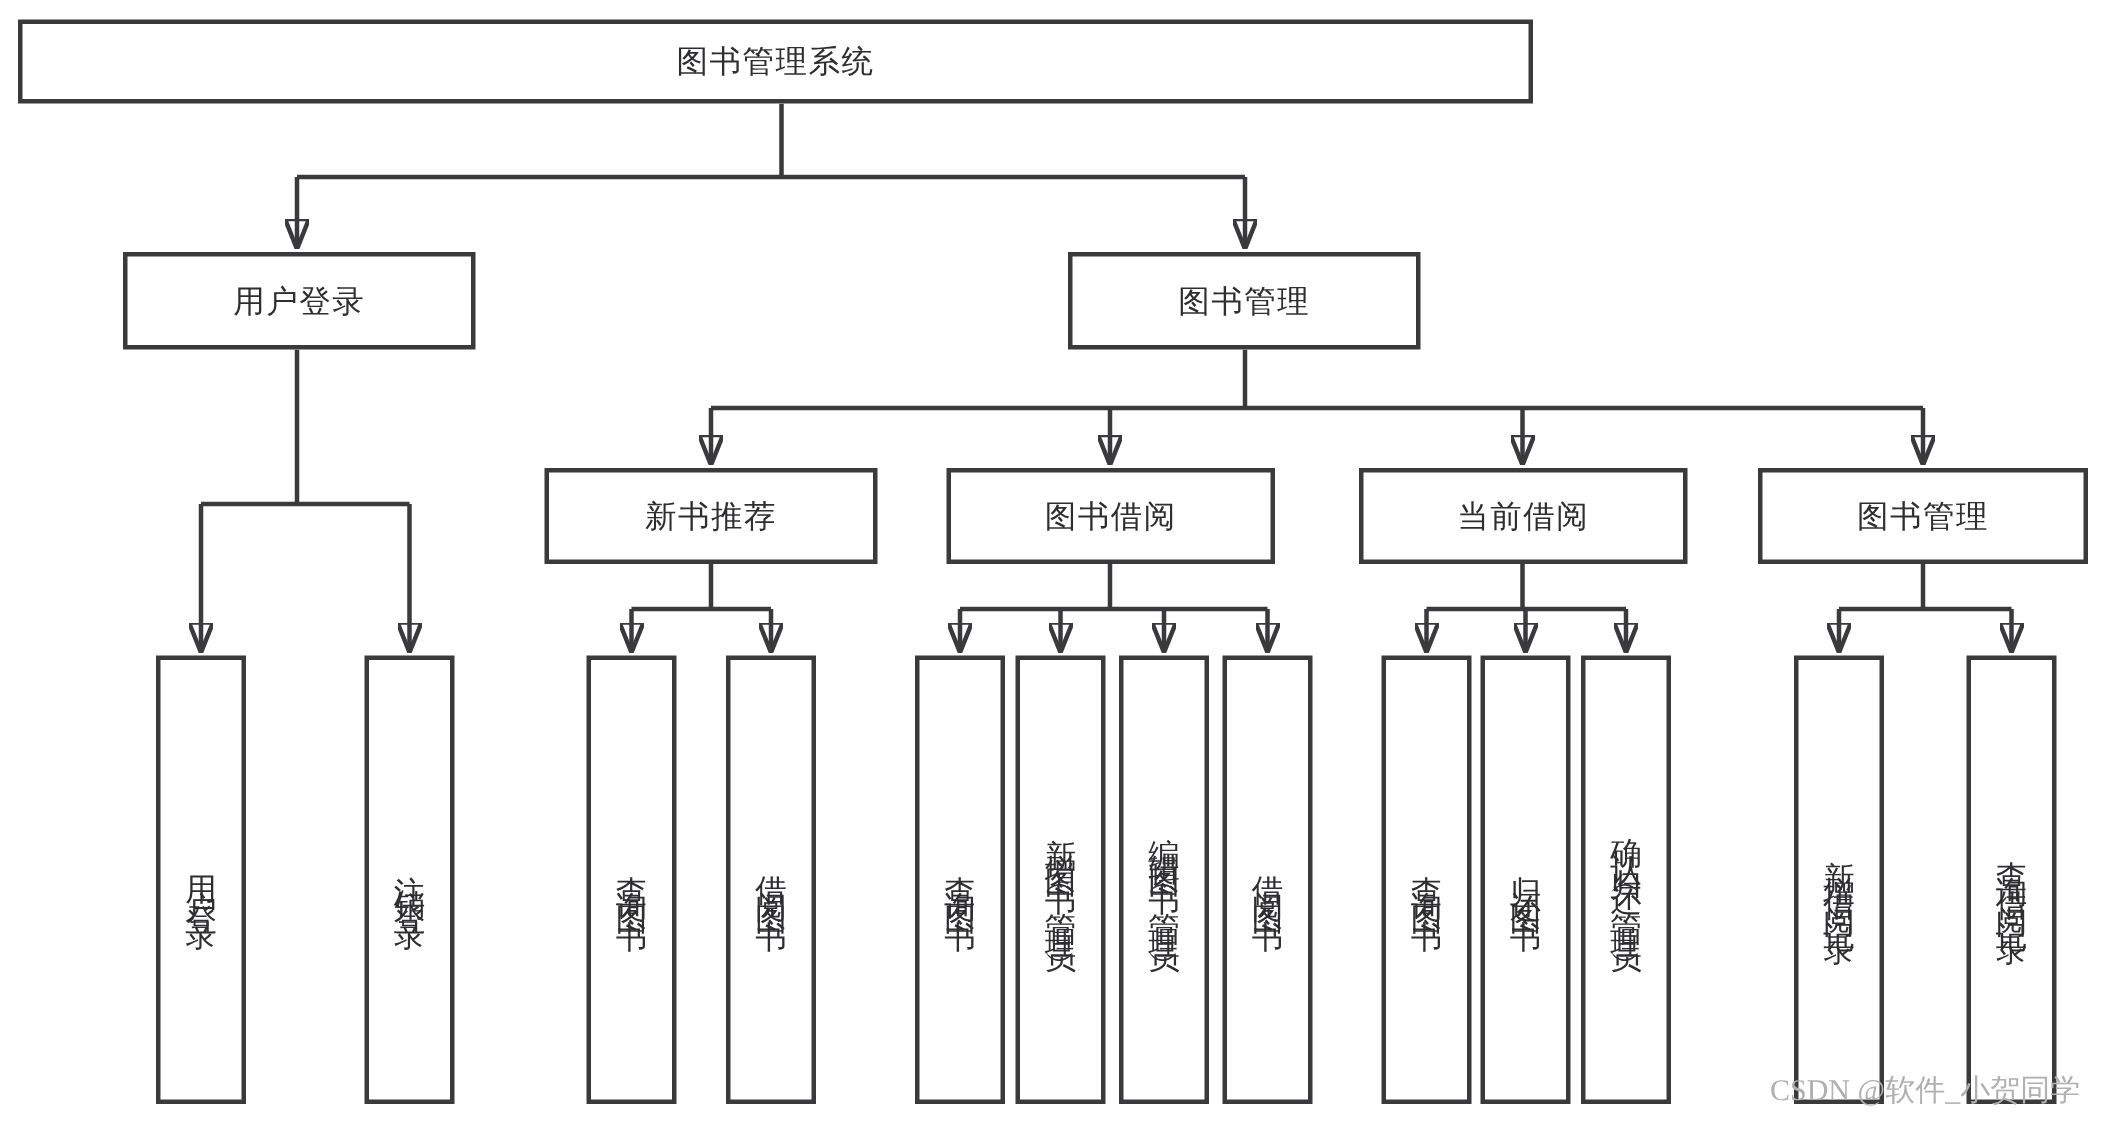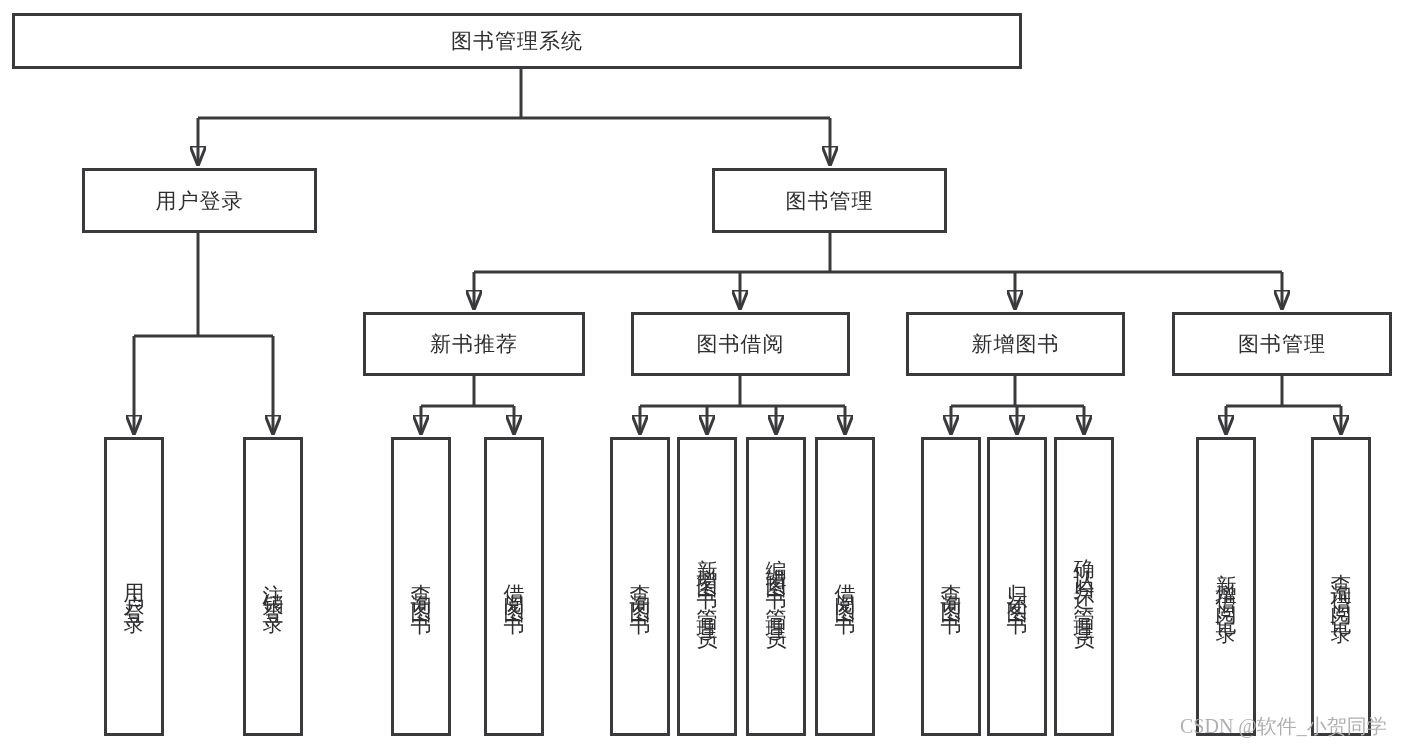--- a/index.html
+++ b/index.html
@@ -119,21 +119,21 @@
     </g>
   </svg>
 
   <div class="node" id="n-root">图书管理系统</div>
 
   <div class="node" id="n-login">用户登录</div>
   <div class="node" id="n-mgmt">图书管理</div>
 
   <div class="node" id="n-borrow">图书借阅</div>
   <div class="node" id="n-rec">新书推荐</div>
-  <div class="node" id="n-current">新增图书</div>
+  <div class="node" id="n-current">当前借阅</div>
   <div class="node" id="n-records">图书管理</div>
 
   <div class="leaf" id="l-login1">用户登录</div>
   <div class="leaf" id="l-logout">注销登录</div>
 
   <div class="leaf" id="l-rec-q">查询图书</div>
   <div class="leaf" id="l-rec-b">借阅图书</div>
 
   <div class="leaf" id="l-bb-q">查询图书</div>
   <div class="leaf" id="l-bb-add">新增图书（管理员）</div>

